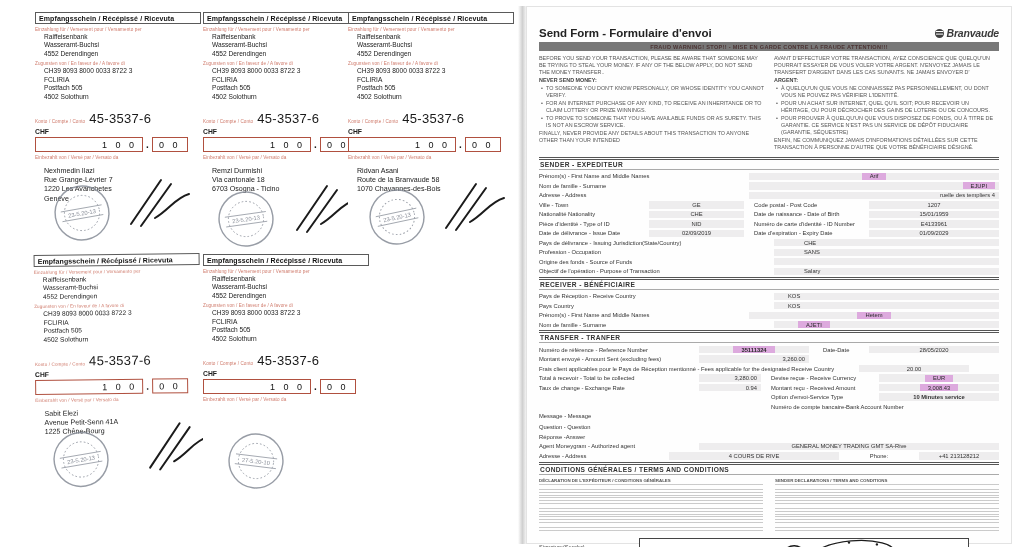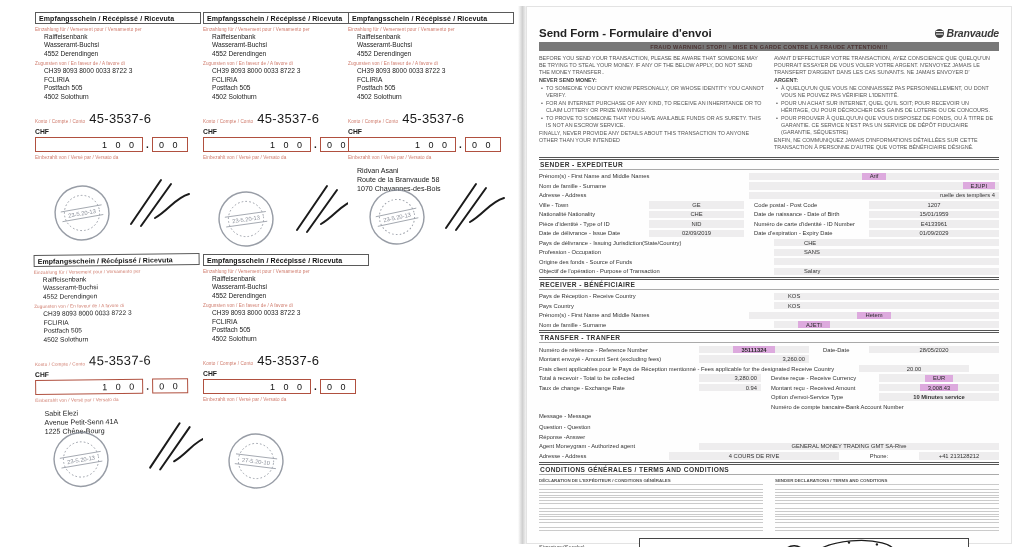--- a/index.html
+++ b/index.html
@@ -92,20 +92,24 @@
         <span class="red-label">Konto / Compte / Conto</span>
         <span class="acct-num">45-3537-6</span>
       </div>
     <div class="chf">CHF</div>
     <div class="amt-row">
         <div class="amt-box amt-main">1 0 0</div>
         <span class="amt-dot">.</span>
         <div class="amt-box amt-cents">0 0</div>
       </div>
     <div class="red-label">Einbezahlt von / Versé par / Versato da</div>
+    <div class="payer pre">Nexhmedin Ilazi
+Rue Grange-Lévrier 7
+1220 Les Avanchetes
+Genève</div>
     <svg class="stamp" style="left:18px; top:172px; transform:rotate(-10deg);" width="58" height="58" viewBox="0 0 56 56">
       <circle cx="28" cy="28" r="26" fill="none" stroke="#828893" stroke-width="1.4"></circle>
       <circle cx="28" cy="28" r="17" fill="none" stroke="#828893" stroke-width="0.9" stroke-dasharray="1.6 2.1"></circle>
       <line x1="8" y1="23.5" x2="48" y2="23.5" stroke="#828893" stroke-width="0.8"></line>
       <line x1="8" y1="33" x2="48" y2="33" stroke="#828893" stroke-width="0.8"></line>
       <text x="28" y="30.3" text-anchor="middle" font-size="5.6" fill="#6e7480">23-5.20-13</text>
     </svg>
     <svg class="sig-slip" style="left:86px; top:160px;" width="76" height="58" viewBox="0 0 76 58">
       <path d="M10 52 L40 8 M20 54 L50 12 M34 46 C48 38 54 26 68 22" fill="none" stroke="#1b1b1b" stroke-width="2" stroke-linecap="round"></path>
     </svg>
@@ -126,20 +130,23 @@
         <span class="red-label">Konto / Compte / Conto</span>
         <span class="acct-num">45-3537-6</span>
       </div>
     <div class="chf">CHF</div>
     <div class="amt-row">
         <div class="amt-box amt-main">1 0 0</div>
         <span class="amt-dot">.</span>
         <div class="amt-box amt-cents">0 0</div>
       </div>
     <div class="red-label">Einbezahlt von / Versé par / Versato da</div>
+    <div class="payer pre">Remzi Durmishi
+Via cantonale 18
+6703 Osogna - Ticino</div>
     <svg class="stamp" style="left:14px; top:178px; transform:rotate(-8deg);" width="58" height="58" viewBox="0 0 56 56">
       <circle cx="28" cy="28" r="26" fill="none" stroke="#828893" stroke-width="1.4"></circle>
       <circle cx="28" cy="28" r="17" fill="none" stroke="#828893" stroke-width="0.9" stroke-dasharray="1.6 2.1"></circle>
       <line x1="8" y1="23.5" x2="48" y2="23.5" stroke="#828893" stroke-width="0.8"></line>
       <line x1="8" y1="33" x2="48" y2="33" stroke="#828893" stroke-width="0.8"></line>
       <text x="28" y="30.3" text-anchor="middle" font-size="5.6" fill="#6e7480">23-5.20-13</text>
     </svg>
     <svg class="sig-slip" style="left:84px; top:166px;" width="76" height="58" viewBox="0 0 76 58">
       <path d="M10 52 L40 8 M20 54 L50 12 M34 46 C48 38 54 26 68 22" fill="none" stroke="#1b1b1b" stroke-width="2" stroke-linecap="round"></path>
     </svg>

